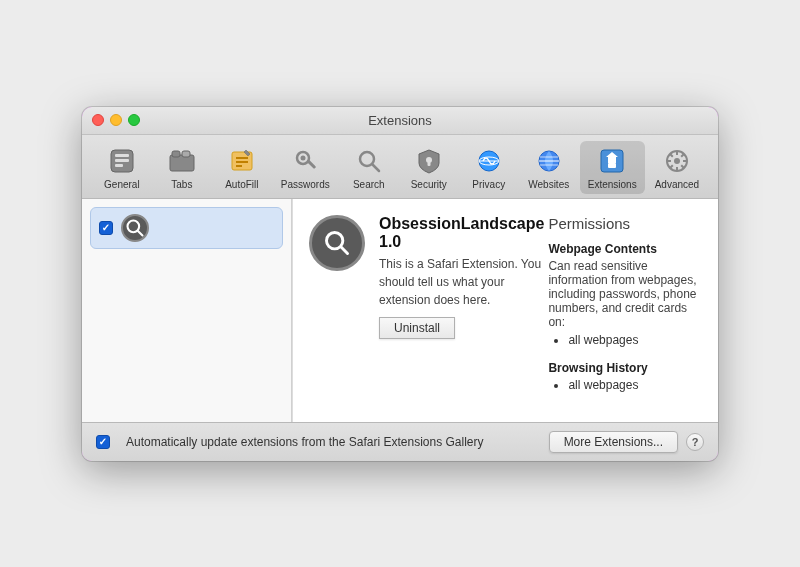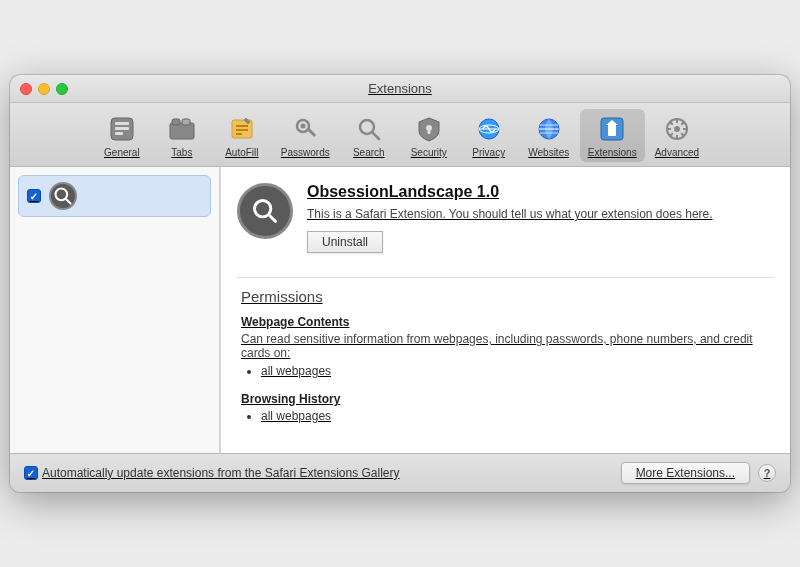--- a/index.html
+++ b/index.html
@@ -8,28 +8,27 @@
       background: #ececec;
       display: flex;
       justify-content: center;
       align-items: center;
       width: 800px;
       height: 567px;
       overflow: hidden;
     }
 
     .window {
-      width: 780px;
+      width: 636px;
       background: #f0abfc;
       border-radius: 10px;
       box-shadow: 0 10px 40px rgba(0,0,0,0.35), 0 0 0 1px rgba(0,0,0,0.15);
       overflow: hidden;
       display: flex;
       flex-direction: column;
-      text-decoration: underline;
     }
 
     
     .titlebar {
       background: linear-gradient(to bottom, #e8e8e8, #d8d8d8);
       height: 28px;
       display: flex;
       align-items: center;
       justify-content: center;
       position: relative;
@@ -149,21 +148,21 @@
       color: white;
       font-size: 16px;
       font-weight: bold;
       border: 2px solid #888;
     }
 
     
     .main-panel {
       flex: 1;
       display: flex;
-      flex-direction: column;
+      flex-direction: row;
       padding: 16px;
       background: white;
       border-left: 1px solid #ddd;
     }
 
     .ext-header {
       display: flex;
       align-items: flex-start;
       gap: 14px;
       margin-bottom: 14px;
@@ -249,21 +248,21 @@
       background: linear-gradient(to bottom, #e2e2e2, #d5d5d5);
       border-top: 1px solid #b8b8b8;
       padding: 8px 14px;
       display: flex;
       align-items: center;
       justify-content: space-between;
     }
     .footer-left {
       display: flex;
       align-items: center;
-      gap: 4px;
+      gap: 16px;
     }
     .footer-label {
       font-size: 12px;
       color: #333;
     }
     .footer-right {
       display: flex;
       align-items: center;
       gap: 8px;
     }

